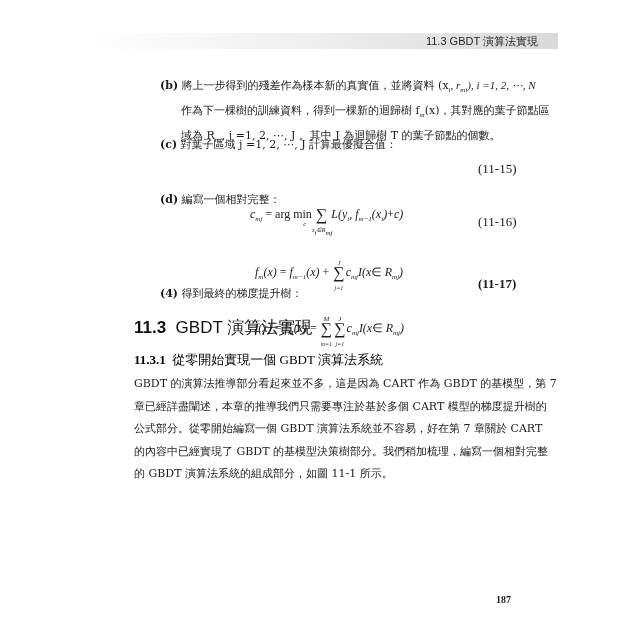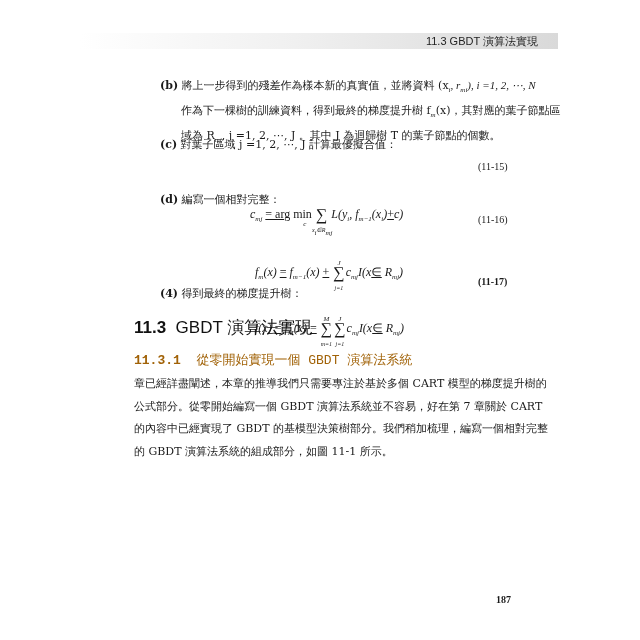--- a/index.html
+++ b/index.html
@@ -5,49 +5,49 @@
   html, body { margin: 0; padding: 0; background: #ffffff; }
   body { width: 640px; height: 640px; position: relative; overflow: hidden;
          font-family: "DejaVu Serif", "Liberation Serif", serif; color: #1a1a1a; }
   .header-bar { position: absolute; left: 80px; top: 33px; width: 478px; height: 16px;
          background: linear-gradient(to right, #ffffff 0%, #f0f0f0 45%, #d9d9d9 100%); }
   .header-text { position: absolute; right: 20px; top: 1px; font-family: "Liberation Sans", sans-serif;
          font-size: 11px; color: #222; white-space: nowrap; }
   .para { position: absolute; font-size: 11px; line-height: 20px; white-space: nowrap; }
   .label { font-weight: bold; }
   .math { font-family: "Liberation Serif", serif; font-style: italic; margin-top: 47px; }
-  .up { font-style: normal; text-decoration: underline; }
+  .up { font-style: normal; }
   sub { font-size: 7px; vertical-align: -3px; }
   .eq { position: absolute; font-family: "Liberation Serif", serif; font-size: 12px; white-space: nowrap; }
-  .eq-num { position: absolute; left: 478px; font-family: "Liberation Serif", serif; font-size: 10px; }
+  .eq-num { position: absolute; left: 478px; font-family: "Liberation Serif", serif; font-size: 13px; }
   .sigma { display: inline-block; position: relative; text-align: center; vertical-align: middle; font-style: normal; font-size: 16px; line-height: 14px; margin: 0 1px; }
   .sigma .top { position: absolute; top: -10px; left: 0; right: 0; font-size: 7px; font-style: italic; }
   .sigma .bot { position: absolute; top: 15px; left: -4px; right: -4px; font-size: 6px; font-style: italic; white-space: nowrap; }
   .h2 { position: absolute; left: 134px; top: 316px; font-family: "Liberation Sans", sans-serif; font-size: 17px; color: #111; }
   .h2 .num { font-weight: bold; }
-  .h3 { position: absolute; left: 134px; top: 351px; font-family: Liberation Mono, monospace; font-size: 13px; color: #a16207; }
+  .h3 { position: absolute; left: 134px; top: 351px; font-family: Liberation Serif, serif; font-size: 13px; color: #000000; }
   .h3 .num { font-weight: bold; }
   .body-text { position: absolute; left: 134px; top: 373px; width: 380px; font-size: 11px; line-height: 22.5px; }
   .body-text div { white-space: nowrap; }
   .page-num { position: absolute; left: 496px; top: 594px; font-family: "Liberation Serif", serif; font-weight: bold; font-size: 10px; }
 </style>
 </head>
 <body>
 
 <div class="header-bar">
   <span class="header-text">11.3  GBDT 演算法實現</span>
 </div>
 
 <div class="para" style="left:160px; top:75px;">
   <div>
     <span class="label">(b)</span>
     <span>將上一步得到的殘差作為樣本新的真實值，並將資料 (x</span><span class="math"><sub>i</sub>, r<sub>mi</sub></span><span class="math">), i =1, 2, ⋯, N</span>
   </div>
   <div style="padding-left:21px;">
-    <span>作為下一棵樹的訓練資料，得到最終的梯度提升樹 f</span><span class="math"><sub>m</sub></span><span>(x)，其對應的葉子節點區</span>
+    <span>作為下一棵樹的訓練資料，得到一棵新的迴歸樹 f</span><span class="math"><sub>m</sub></span><span>(x)，其對應的葉子節點區</span>
   </div>
   <div style="padding-left:21px;">
     <span>域為 R</span><span class="math"><sub>mj</sub></span><span>, j =1, 2, ⋯, J 。其中 J 為迴歸樹 T 的葉子節點的個數。</span>
   </div>
 </div>
 
 <div class="para" style="left:160px; top:135px;">
   <span class="label">(c)</span>
   <span>對葉子區域 j =1, 2, ⋯, J 計算最優擬合值：</span>
 </div>
@@ -82,19 +82,20 @@
   <span class="num">11.3</span>&nbsp;
   <span>GBDT 演算法實現</span>
 </div>
 
 <div class="h3">
   <span class="num">11.3.1</span>&nbsp;
   <span>從零開始實現一個 GBDT 演算法系統</span>
 </div>
 
 <div class="body-text">
+  <div>GBDT 的演算法推導部分看起來並不多，這是因為 CART 作為 GBDT 的基模型，第 7</div>
   <div>章已經詳盡闡述，本章的推導我們只需要專注於基於多個 CART 模型的梯度提升樹的</div>
   <div>公式部分。從零開始編寫一個 GBDT 演算法系統並不容易，好在第 7 章關於 CART</div>
   <div>的內容中已經實現了 GBDT 的基模型決策樹部分。我們稍加梳理，編寫一個相對完整</div>
   <div>的 GBDT 演算法系統的組成部分，如圖 11-1 所示。</div>
 </div>
 
 <div class="page-num">187</div>
 
 </body></html>

